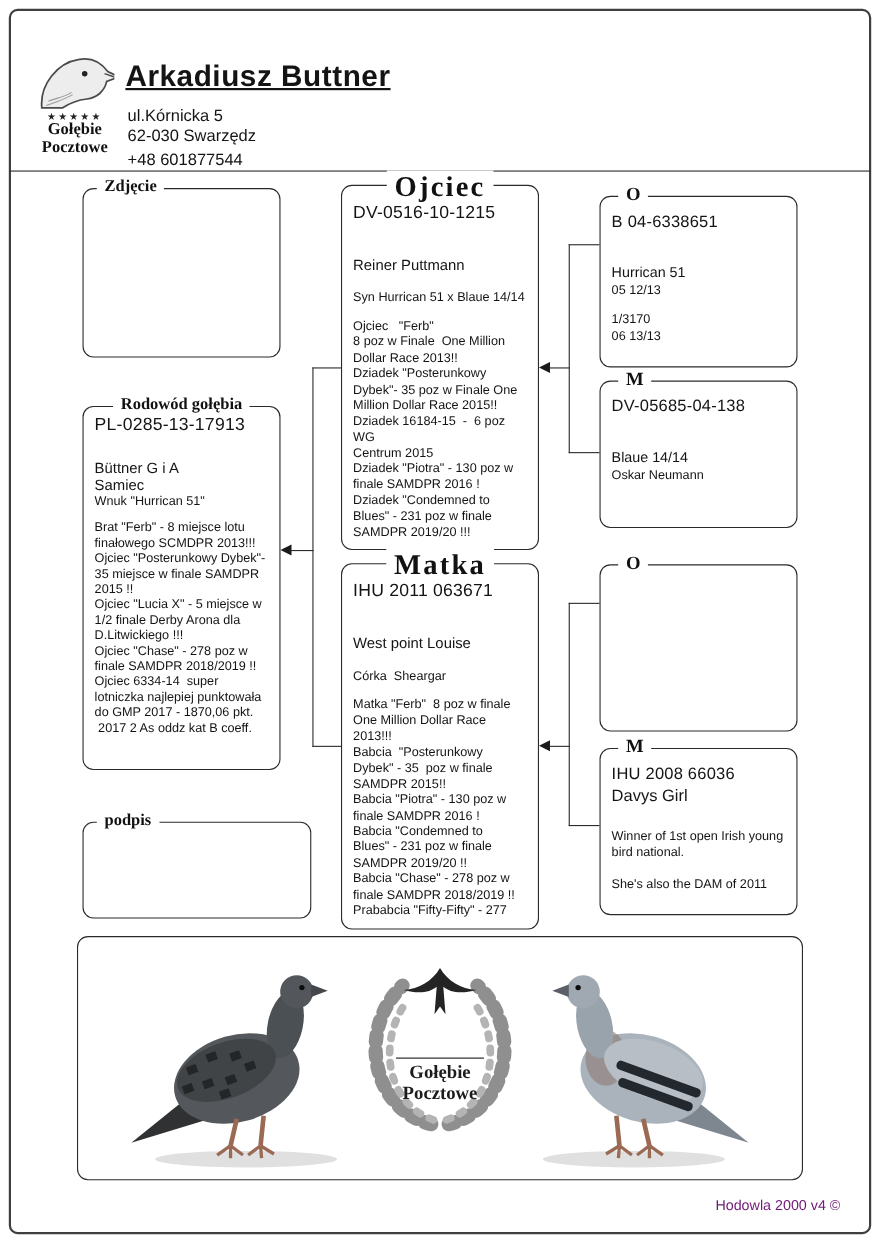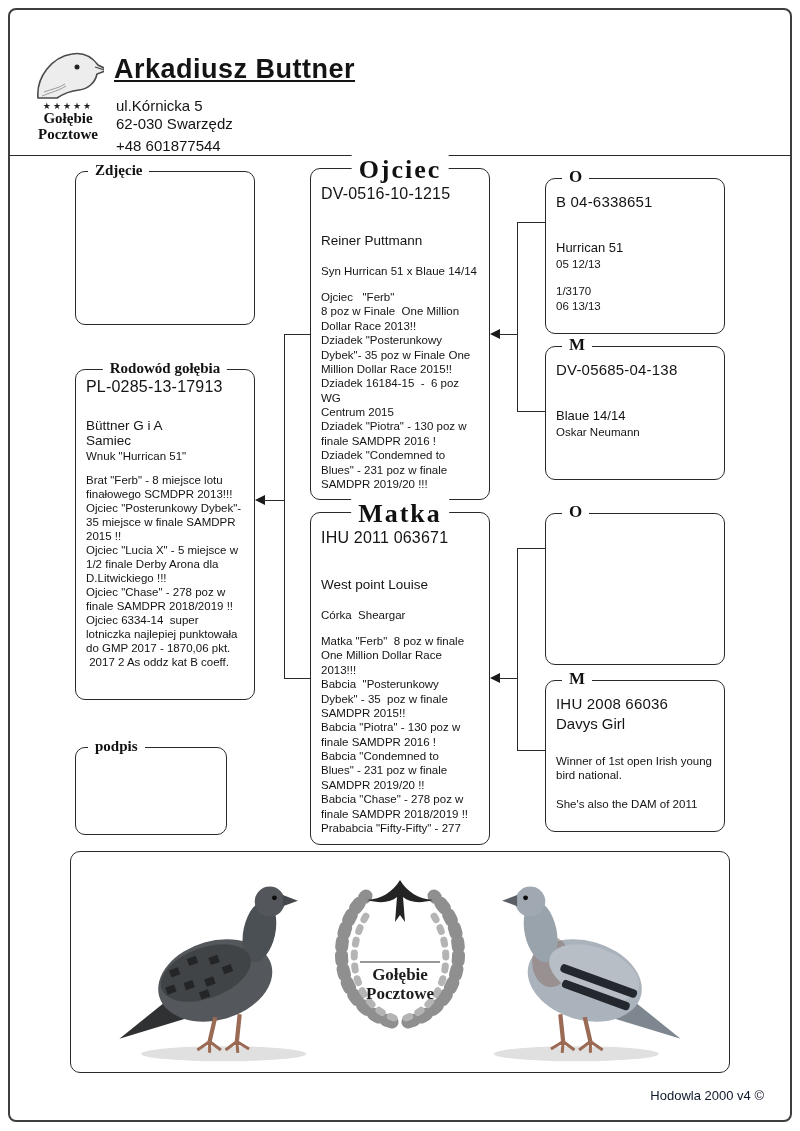--- a/index.html
+++ b/index.html
@@ -59,21 +59,21 @@
   
   .picture-box { position:absolute; left:70px; top:851px; width:660px; height:222px;
     border:1px solid #2a2a2a; border-radius:10px; background:#fff; overflow:hidden; }
   .pigeon { position:absolute; top:12px; width:232px; height:202px; }
   .pigeon-l { left:32px; }
   .pigeon-r { right:32px; transform:scaleX(-1); }
   .emblem { position:absolute; left:50%; transform:translateX(-50%); top:18px; width:184px; height:190px; }
   .emblem-text { position:absolute; left:0; top:96px; width:100%; text-align:center;
     font-family:"Liberation Serif", serif; font-weight:bold; font-size:17px; line-height:1.1; color:#1c1c1c; }
 
-  .footer { position:absolute; right:36px; top:1088px; font-size:13px; color:#0f172a; }
+  .footer { position:absolute; right:36px; top:1088px; font-size:13px; color:#701a75; }
 </style>
 </head>
 <body>
 
 <div class="page">
   <div class="outer-border"></div>
 
   <div class="logo">
     <svg width="72" height="52" viewBox="0 0 72 52">
       <path d="M6,50 C4,29 20,9 40,6 c 11,-2 20,3 26,11 l 10,5 -11,4 c -2,9 -9,15 -18,16 c -9,1 -16,4 -22,8 z" fill="#ededed" stroke="#4a4a4a" stroke-width="1.6"></path>
@@ -112,21 +112,21 @@
 D.Litwickiego !!!
 Ojciec "Chase" - 278 poz w
 finale SAMDPR 2018/2019 !!
 Ojciec 6334-14  super
 lotniczka najlepiej punktowała
 do GMP 2017 - 1870,06 pkt.
  2017 2 As oddz kat B coeff.</div>
     </div>
   </div>
 
-  <div class="box" style="left:75px; top:747px; width:152px; height:88px;">
+  <div class="box" style="left:75px; top:747px; width:208px; height:88px;">
     <span class="legend legend-left">podpis</span>
   </div>
 
   <div class="box parent" style="left:310px; top:168px; width:180px; height:332px;">
     <span class="legend legend-center legend-big">Ojciec</span>
     <div class="pad">
       <div class="ring">DV-0516-10-1215</div>
       <div class="p-name">Reiner Puttmann</div>
       <div class="p-line2">Syn Hurrican 51 x Blaue 14/14</div>
       <div class="p-details">Ojciec   "Ferb"

